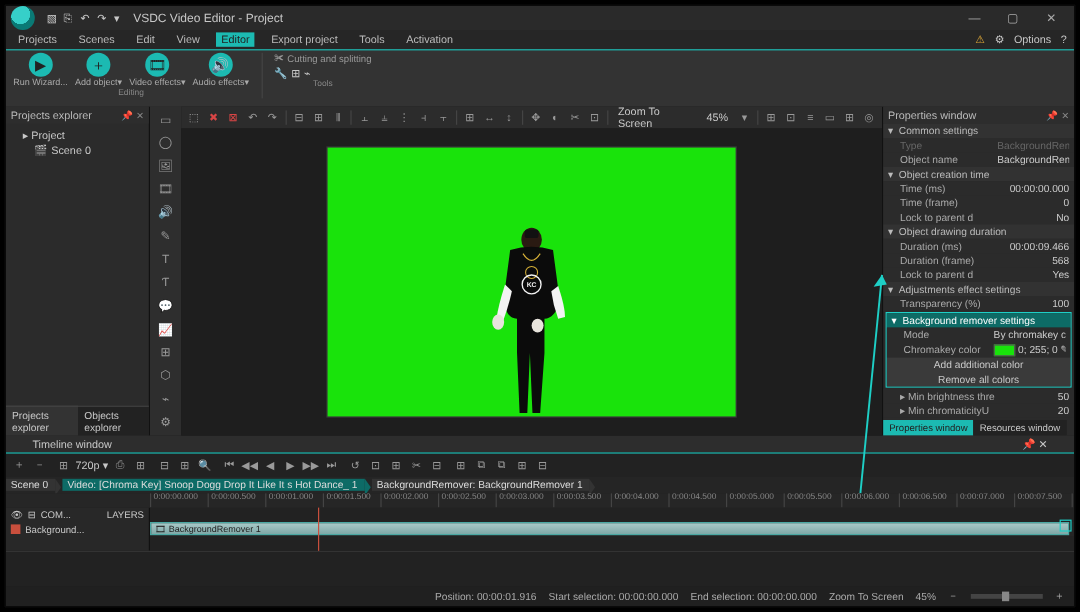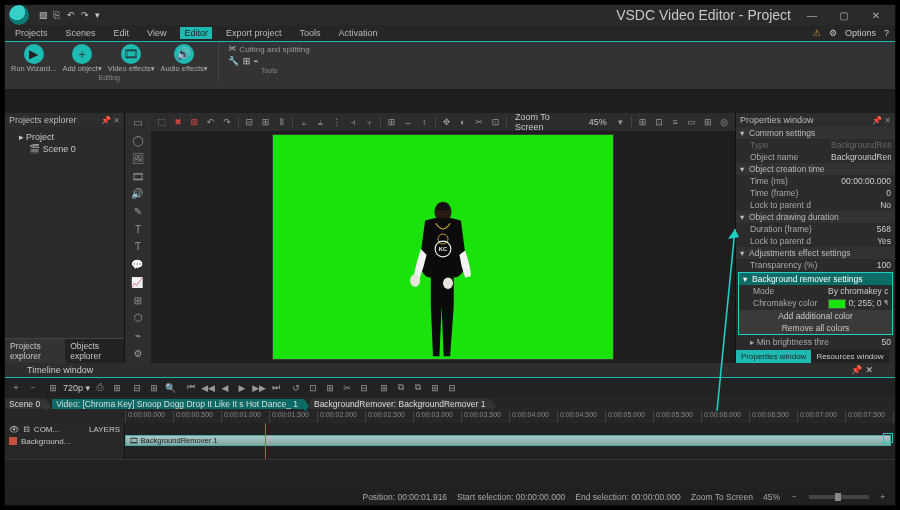--- a/index.html
+++ b/index.html
@@ -3,40 +3,40 @@
 <meta charset="utf-8">
 <style>
   * { box-sizing: border-box; margin: 0; padding: 0; font-family: "Segoe UI", Tahoma, sans-serif; }
   body { background: #000; width: 900px; height: 510px; overflow: hidden; position: relative; }
   .frame { position: absolute; inset: 4px; background: #1e1e1e; border: 1px solid #0a0a0a; display: flex; flex-direction: column; color: #c8c8c8; font-size: 9px; }
   
   .titlebar { height: 20px; background: #2a2a2a; display: flex; align-items: center; padding: 0 4px; gap: 6px; }
   .logo { width: 20px; height: 20px; border-radius: 50%; background: radial-gradient(circle at 40% 35%, #36d0c9 0 45%, #0a7a75 46% 100%); flex-shrink: 0; }
   .title-icons { display: flex; gap: 4px; margin-left: 4px; }
   .title-icons span { width: 10px; height: 10px; display: inline-block; }
-  .apptitle { flex: 1; text-align: right; font-size: 14px; color: #c8c8c8; }
+  .apptitle { flex: 1; text-align: left; font-size: 10px; color: #c8c8c8; }
   .wincontrols { display: flex; gap: 2px; }
   .wincontrols div { width: 30px; height: 14px; display: flex; align-items: center; justify-content: center; font-size: 10px; color: #aaa; }
   
   .menubar { height: 16px; background: #262626; display: flex; align-items: center; padding: 0 6px; gap: 10px; font-size: 9px; }
   .menubar .menuitem { color: #bbb; padding: 1px 4px; }
   .menubar .menuitem.active { background: #1cbab2; color: #222; }
   .menubar .spacer { flex: 1; }
   .menubar .right { display: flex; gap: 8px; align-items: center; }
   
   .ribbon { height: 48px; background: #333; border-top: 1px solid #1cbab2; display: flex; align-items: flex-start; padding: 2px 6px; gap: 10px; }
   .ribgroup { display: flex; flex-direction: column; align-items: center; }
   .ribrow { display: flex; gap: 6px; }
   .ribbtn { display: flex; flex-direction: column; align-items: center; gap: 1px; font-size: 7.5px; color: #aaa; cursor: pointer; }
   .ribicon { width: 20px; height: 20px; border-radius: 50%; background: #1cbab2; display: flex; align-items: center; justify-content: center; color: #222; font-size: 12px; }
   .riblabel { text-align: center; line-height: 1.05; }
   .ribsep { width: 1px; height: 38px; background: #444; }
   .ribgroup .groupname { font-size: 7px; color: #888; margin-top: 1px; }
   
-  .midrow { flex: 1; display: flex; min-height: 0; margin-top: 24px; }
+  .midrow { flex: 1; display: flex; min-height: 0; }
   .leftpanel { width: 120px; background: #2b2b2b; border-right: 1px solid #111; display: flex; flex-direction: column; }
   .panelhdr { background: #2d2d2d; padding: 2px 4px; font-size: 9px; color: #bbb; display: flex; align-items: center; gap: 4px; }
   .panelhdr .pin { margin-left: auto; font-size: 8px; color: #888; }
   .tree { padding: 4px 6px; font-size: 9px; flex: 1; }
   .tree .node { padding: 1px 0 1px 8px; }
   .lefttabs { display: flex; font-size: 8.5px; }
   .lefttabs div { padding: 2px 5px; background: #222; border-top: 1px solid #444; }
   .lefttabs div.active { background: #333; }
   
   .vtool { width: 26px; background: #2e2e2e; display: flex; flex-direction: column; align-items: center; padding: 2px 0; gap: 2px; }
@@ -301,20 +301,24 @@
           </div>
         <div class="proprow">
             <span class="pname">Lock to parent d</span>
             <span class="pval">No</span>
           </div>
         <div class="propgroup hdr">
             <span class="caret">▾</span>
             <span>Object drawing duration</span>
           </div>
         <div class="proprow">
+            <span class="pname">Duration (ms)</span>
+            <span class="pval">00:00:09.466</span>
+          </div>
+        <div class="proprow">
             <span class="pname">Duration (frame)</span>
             <span class="pval">568</span>
           </div>
         <div class="proprow">
             <span class="pname">Lock to parent d</span>
             <span class="pval">Yes</span>
           </div>
         <div class="propgroup hdr">
             <span class="caret">▾</span>
             <span>Adjustments effect settings</span>

